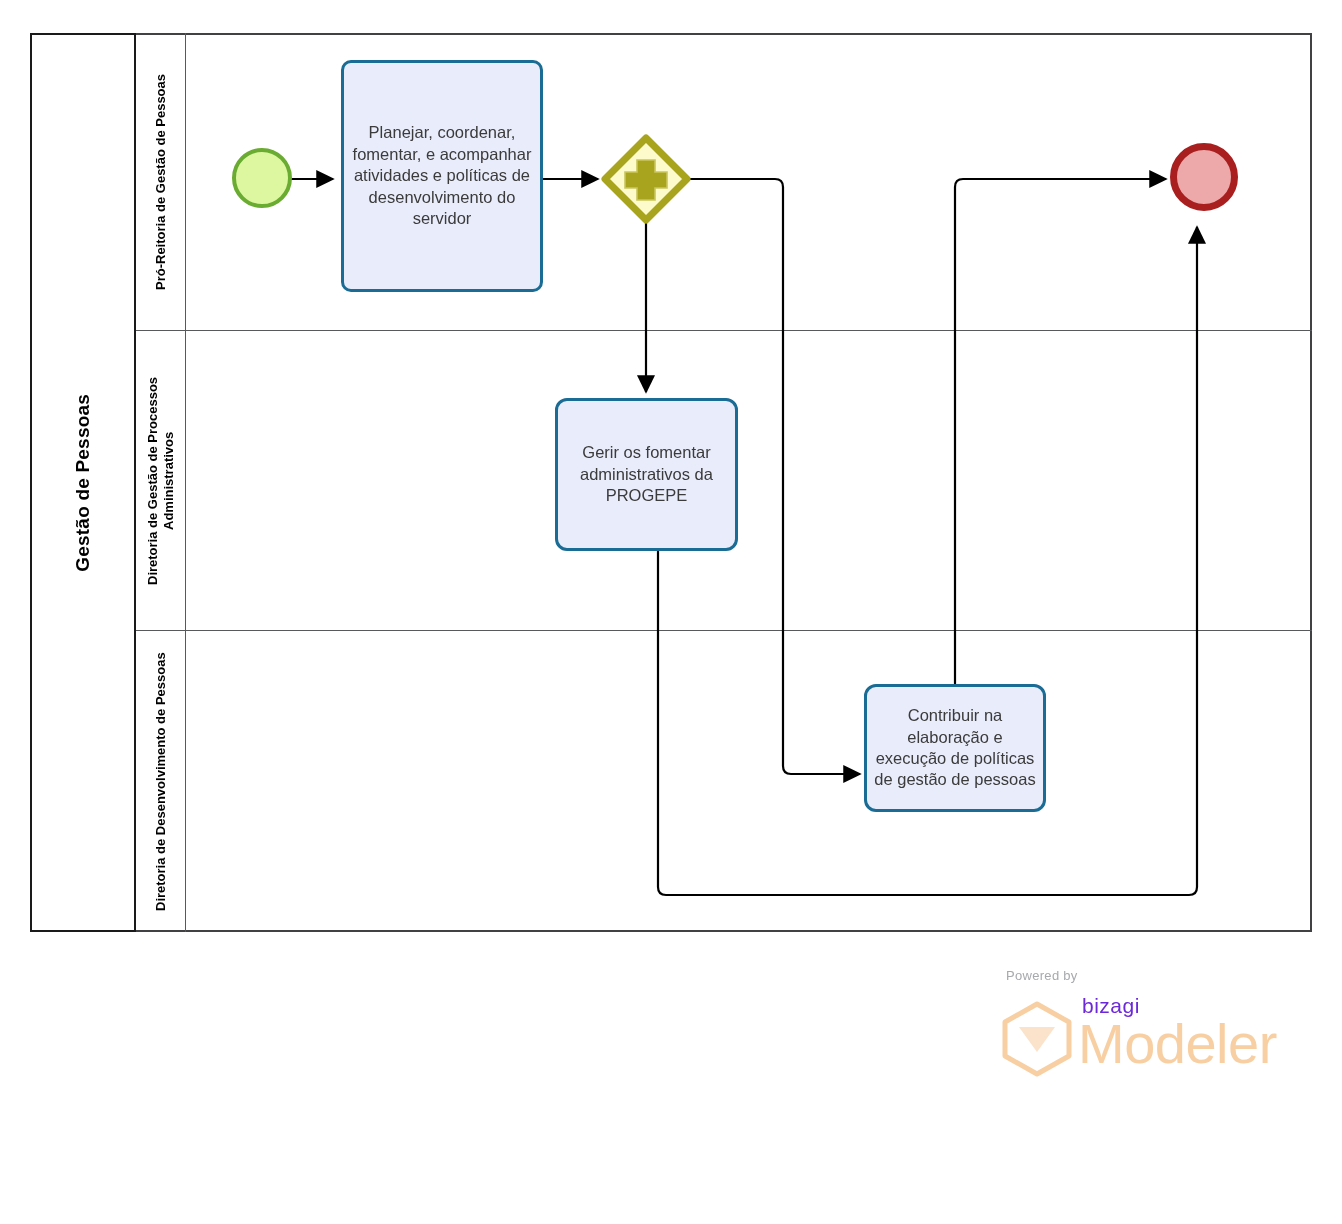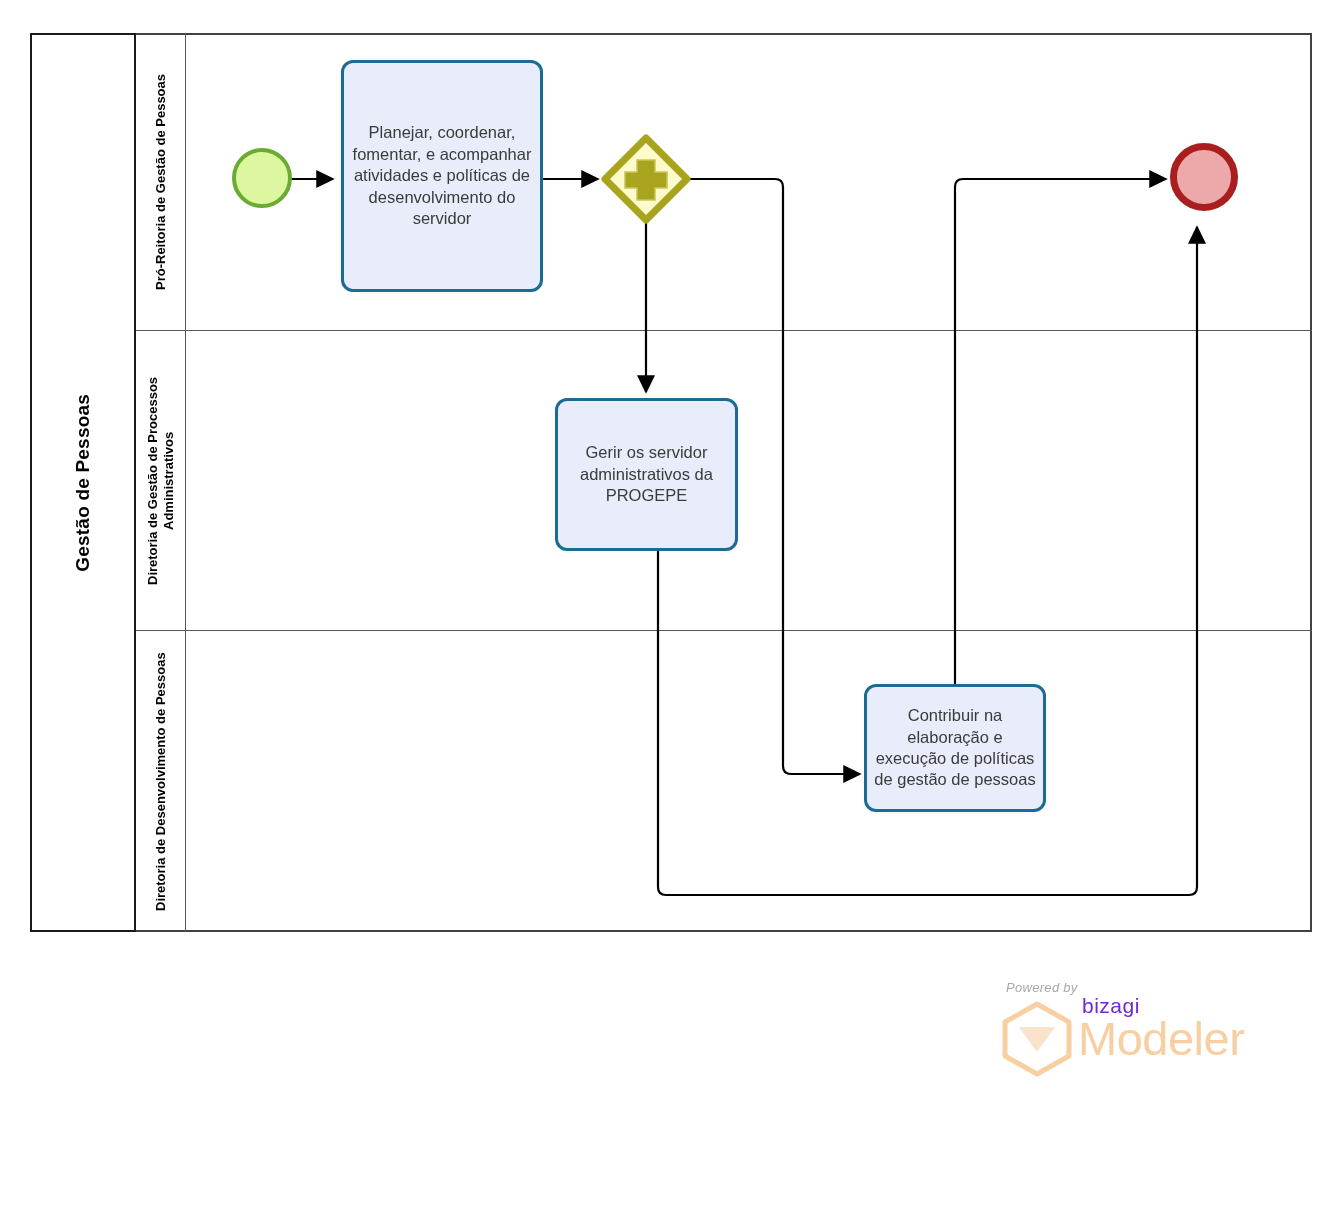--- a/index.html
+++ b/index.html
@@ -136,39 +136,38 @@
   .watermark {
     position: absolute;
     left: 966px;
     top: 968px;
     width: 290px;
     height: 110px;
   }
   .wm-powered {
     position: absolute;
     left: 40px;
-    top: 12px;
+    top: 0px;
     font-size: 13px;
     color: #a7a9ac;
     letter-spacing: 0.3px;
-    font-style: italic;
   }
   .wm-bizagi {
     position: absolute;
     left: 116px;
     top: 26px;
     font-size: 21px;
     color: #6d28d9;
     letter-spacing: 0.5px;
   }
   .wm-modeler {
     position: absolute;
     left: 112px;
     top: 43px;
-    font-size: 47px;
+    font-size: 56px;
     color: #f8cfa2;
     letter-spacing: -0.5px;
   }
   .wm-logo {
     position: absolute;
     left: 32px;
     top: 32px;
   }
 
   svg { overflow: visible; }
@@ -230,26 +229,26 @@
 
   <div class="event event-end" style="left:1170px; top:143px; width:68px; height:68px;"></div>
 
   <div class="gateway" style="left:601px; top:134px; width:90px; height:90px;">
     <svg width="90" height="90" viewBox="0 0 90 90">
       <polygon points="45,4 86,45 45,86 4,45" fill="#FDFBCB" stroke="#A8A41E" stroke-width="7" stroke-linejoin="round"></polygon>
       <path d="M 36,38 L 36,26 L 54,26 L 54,38 L 66,38 L 66,54 L 54,54 L 54,66 L 36,66 L 36,54 L 24,54 L 24,38 Z" fill="#A8A41E" stroke="#C9C65E" stroke-width="1.6"></path>
     </svg>
   </div>
 
-  <div class="task" style="left:341px; top:60px; width:202px; height:232px;">
+  <div class="task" style="left:341px; top:60px; width:202px; height:232px;border-radius:10px;">
     <span>Planejar, coordenar, fomentar, e acompanhar atividades e políticas de desenvolvimento do servidor</span>
   </div>
 
   <div class="task" style="left:555px; top:398px; width:183px; height:153px;">
-    <span>Gerir os servidor administrativos da PROGEPE</span>
+    <span>Gerir os fomentar administrativos da PROGEPE</span>
   </div>
 
   <div class="task" style="left:864px; top:684px; width:182px; height:128px;">
     <span>Contribuir na elaboração e execução de políticas de gestão de pessoas</span>
   </div>
 
   <div class="watermark">
     <div class="wm-powered">Powered by</div>
 
     <svg class="wm-logo" width="78" height="78" viewBox="0 0 78 78">

